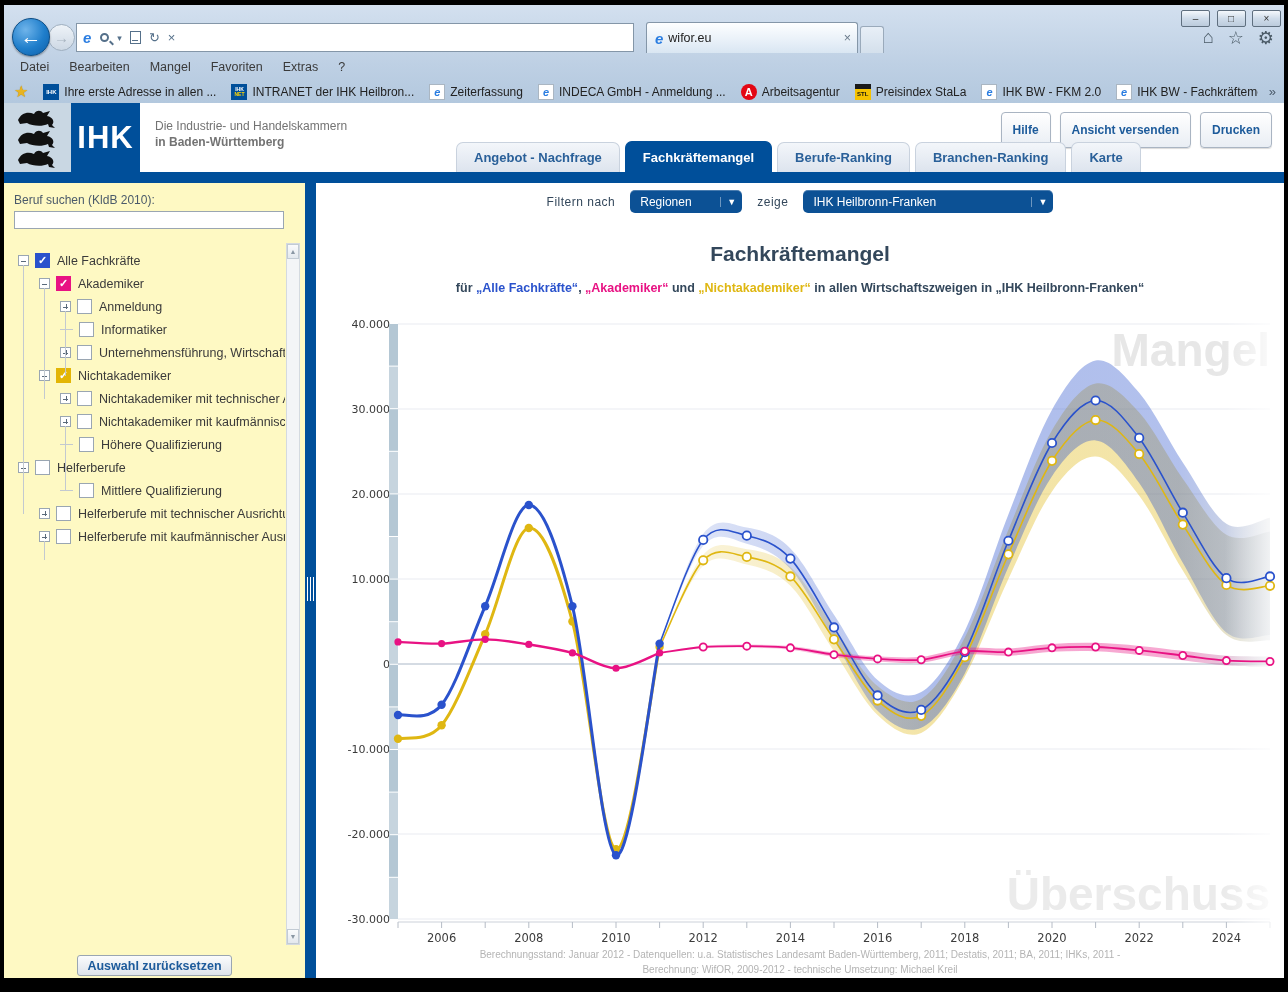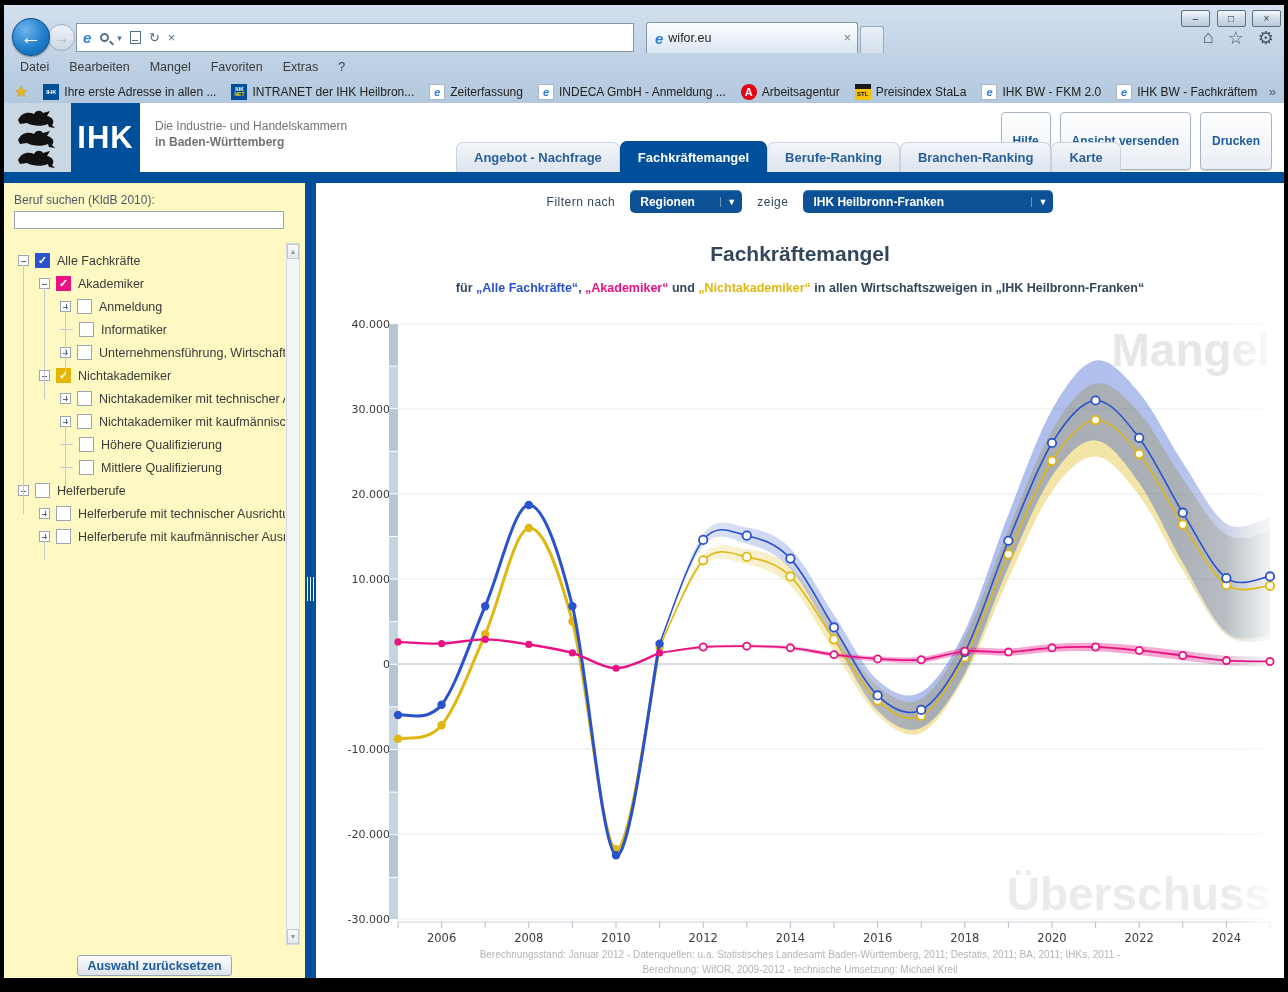--- a/index.html
+++ b/index.html
@@ -53,22 +53,22 @@
   
   #page { position:absolute; left:4px; top:103px; width:1280px; height:875px; background:#fff; }
   #site-header { position:relative; height:69px; background:#fff; }
   #crest { position:absolute; left:0; top:0; width:67px; height:69px; background:#c9d7e3; display:flex; align-items:center; justify-content:center; }
   #logo-square { position:absolute; left:67px; top:0; width:69px; height:69px; background:#004f9a; color:#fff;
                  font-weight:bold; font-size:31px; display:flex; align-items:center; justify-content:center; letter-spacing:1px; }
   #brand { position:absolute; left:151px; top:15px; font-size:12px; color:#737373; line-height:1.35; }
   #brand .b2 { font-weight:bold; }
   #header-actions { position:absolute; right:12px; top:9px; display:flex; gap:9px; }
   .hbtn { border:1px solid #a9b4c2; border-radius:4px; background:linear-gradient(#ffffff,#e9eef4);
-          color:#1d5b9b; font-weight:bold; font-size:12px; padding:21px 11px; box-shadow:0 1px 1px rgba(0,0,0,.15); }
-  #nav-tabs { position:absolute; left:452px; bottom:0; display:flex; align-items:flex-end; }
+          color:#1d5b9b; font-weight:bold; font-size:12px; padding:10px 11px; box-shadow:0 1px 1px rgba(0,0,0,.15); }
+  #nav-tabs { position:absolute; left:452px; bottom:0; display:flex; gap:5px; align-items:flex-end; }
   .ntab { height:30px; line-height:30px; padding:0 17px; font-size:13px; font-weight:bold; color:#2a6099;
           background:linear-gradient(#f3f6fa,#dde4ee); border:1px solid #c9d2de; border-bottom:none; border-radius:7px 7px 0 0; }
   .ntab.active { background:#004f9a; color:#fff; border-color:#004f9a; height:31px; line-height:31px; }
   #blue-bar { height:11px; background:#004f9a; }
 
   #content { position:absolute; left:0; top:80px; width:1280px; height:795px; }
   
   #sidebar { position:absolute; left:0; top:0; width:301px; height:795px; background:#fef9c3; }
   #search-label { position:absolute; left:10px; top:10px; font-size:12px; color:#4a5a6a; }
   #search-input { position:absolute; left:10px; top:28px; width:270px; height:18px; border:1px solid #9aa6b2; background:#fff; font-size:12px; padding:0 4px; }
@@ -89,21 +89,21 @@
                background:linear-gradient(#fbfcfd,#dde3ea); color:#1d5b9b; font-weight:bold; font-size:12.5px;
                display:flex; align-items:center; justify-content:center; }
   #splitter { position:absolute; left:301px; top:0; width:11px; height:795px; background:#004f9a; }
   #splitter-grip { position:absolute; left:2px; top:394px; width:7px; height:24px;
                    background:repeating-linear-gradient(90deg,#fff 0,#fff 1px,transparent 1px,transparent 3px); }
 
   
   #main { position:absolute; left:312px; top:0; width:968px; height:795px; background:#fff; }
   #filter-row { position:absolute; left:0; top:7px; width:100%; display:flex; justify-content:center; align-items:center; gap:15px; }
   .flabel { font-size:12px; color:#33475b; letter-spacing:.5px; }
-  .dd { height:23px; background:#0c5195; border-radius:5px; color:#fff; font-size:12px; font-weight:bold;
+  .dd { height:23px; background:#0c5195; border-radius:5px; color:#fff; font-size:12px; font-weight:normal;
         display:flex; align-items:center; box-shadow:inset 0 1px 0 rgba(255,255,255,.25); }
   .dd-label { padding:0 10px; flex:1; }
   .dd-arrow { width:22px; border-left:1px solid rgba(255,255,255,.4); text-align:center; font-size:9px; }
   #chart-title { position:absolute; top:59px; width:100%; text-align:center; font-size:21px; font-weight:bold; color:#33475b; }
   #chart-subtitle { position:absolute; top:98px; width:100%; text-align:center; font-size:12.5px; font-weight:bold; color:#33475b; }
   #chart-svg { position:absolute; left:4px; top:127px; }
   #chart-footer { position:absolute; bottom:1px; width:100%; text-align:center; font-size:10px; color:#b4b4b4; line-height:1.45; }
   #chart-footer .lnk { color:#b4b4b4; }
 </style>
 </head>
@@ -273,30 +273,30 @@
               <span class="hstub" style="width: 0px;"></span>
               <span class="expander plus"></span>
               <span class="cbox"></span>
               <span>Nichtakademiker mit kaufmännischer A</span>
             </div>
             <div class="trow" style="padding-left: 54px;">
               <span class="hstub" style="width: 13px;"></span>
               <span class="cbox"></span>
               <span>Höhere Qualifizierung</span>
             </div>
+            <div class="trow" style="padding-left: 12px;">
+              <span class="hstub" style="width: 0px;"></span>
+              <span class="expander"></span>
+              <span class="cbox"></span>
+              <span>Helferberufe</span>
+            </div>
             <div class="trow" style="padding-left: 54px;">
               <span class="hstub" style="width: 13px;"></span>
               <span class="cbox"></span>
               <span>Mittlere Qualifizierung</span>
-            </div>
-            <div class="trow" style="padding-left: 12px;">
-              <span class="hstub" style="width: 0px;"></span>
-              <span class="expander"></span>
-              <span class="cbox"></span>
-              <span>Helferberufe</span>
             </div>
             <div class="trow" style="padding-left: 33px;">
               <span class="hstub" style="width: 0px;"></span>
               <span class="expander plus"></span>
               <span class="cbox"></span>
               <span>Helferberufe mit technischer Ausrichtung</span>
             </div>
             <div class="trow" style="padding-left: 33px;">
               <span class="hstub" style="width: 0px;"></span>
               <span class="expander plus"></span>

